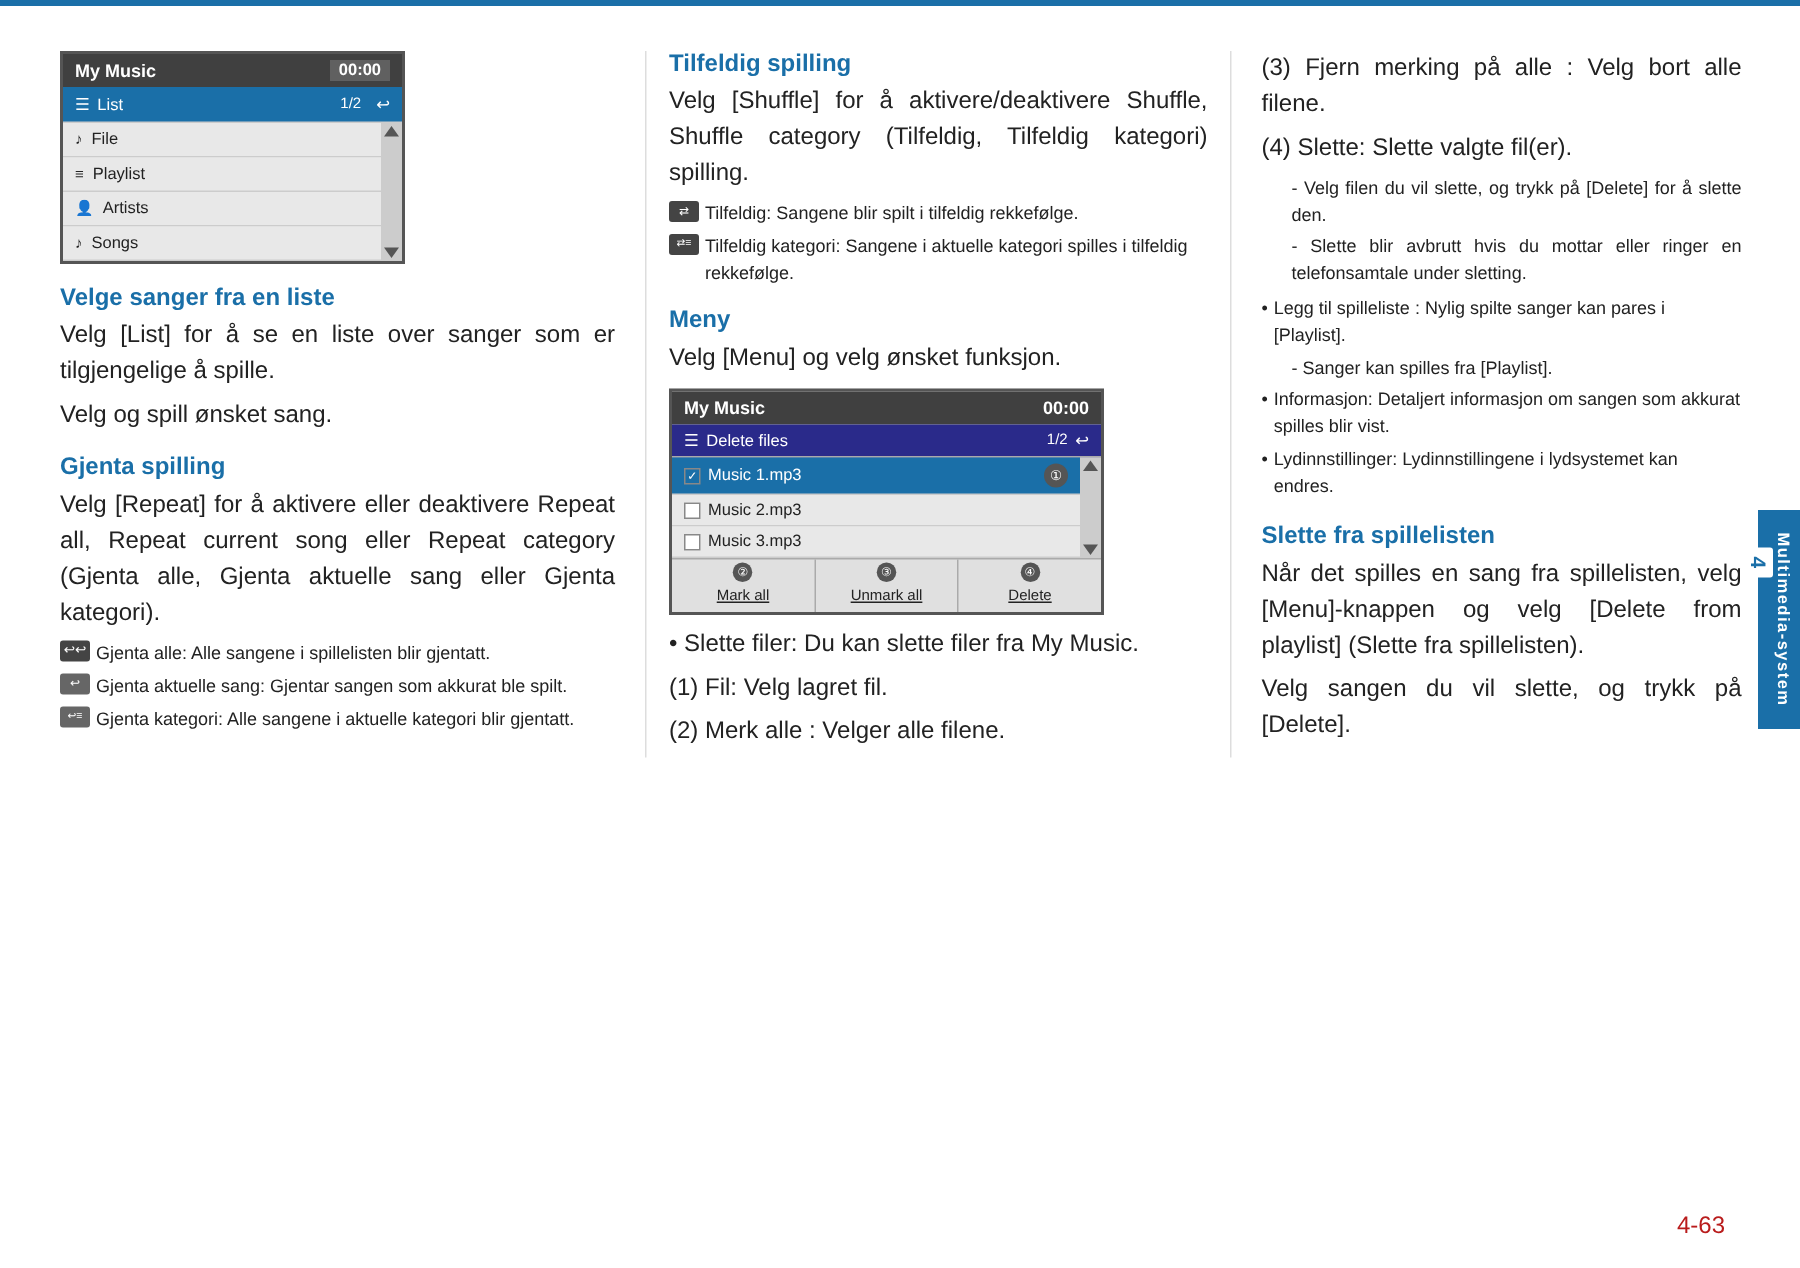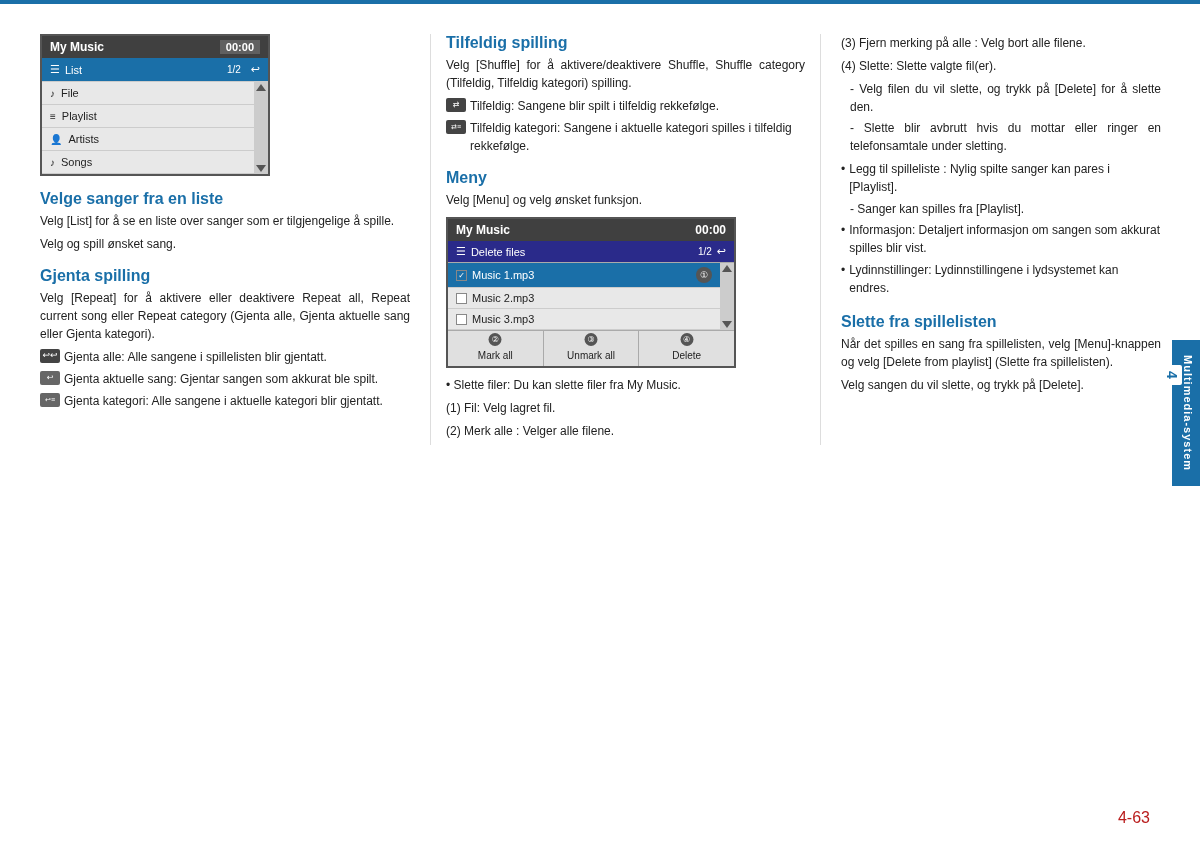--- a/index.html
+++ b/index.html
@@ -265,37 +265,38 @@
       border-radius: 50%;
       background: #555;
       color: #fff;
       font-size: 8px;
       display: flex;
       align-items: center;
       justify-content: center;
     }
     .ui-footer-btn .btn-label {
       margin-top: 14px;
+      text-decoration: underline;
     }
 
     
     h3.section-title {
       font-size: 16px;
       font-weight: bold;
       color: #1a6fa8;
       margin-bottom: 4px;
       margin-top: 14px;
     }
 
     h3.section-title:first-child {
       margin-top: 0;
     }
 
     p.body-text {
-      font-size: 12px;
+      font-size: 16px;
       line-height: 1.5;
       margin-bottom: 5px;
       text-align: justify;
     }
 
     .bullet-item {
       font-size: 12px;
       line-height: 1.5;
       margin-bottom: 4px;
       display: flex;
@@ -323,21 +324,21 @@
     }
 
     .bullet-icon.shuffle {
       background: #444;
       font-size: 8px;
     }
 
     .sub-bullet {
       font-size: 12px;
       line-height: 1.5;
-      margin-left: 9px;
+      margin-left: 20px;
       margin-bottom: 3px;
       text-align: justify;
     }
   </style>
 </head>
 <body>
 
 <div class="top-border"></div>
 
 <div class="page-content">

